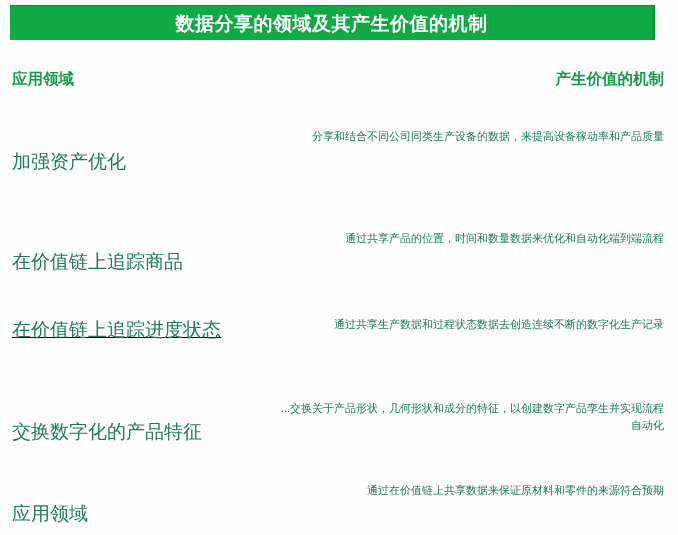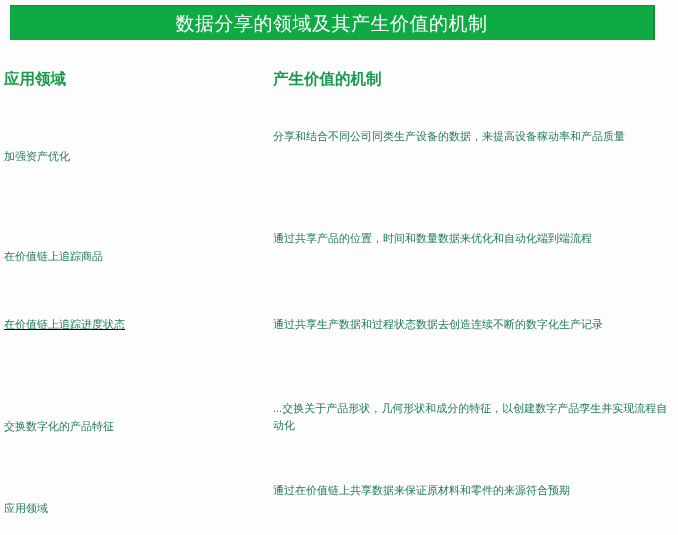--- a/index.html
+++ b/index.html
@@ -32,21 +32,21 @@
     border-top: 1px solid #0a8c38;
     border-right: 2px solid #0a8c38;
     box-sizing: border-box;
     display: flex;
     align-items: center;
     justify-content: center;
   }
   .title-text {
     color: #ffffff;
     font-size: 19px;
-    font-weight: normal;
+    font-weight: bold;
     letter-spacing: 0.5px;
     line-height: 1;
     white-space: nowrap;
   }
 
   
   .table {
     position: absolute;
     left: 0;
     top: 40px;
@@ -54,27 +54,29 @@
   }
 
   .row {
     display: flex;
     align-items: flex-start;
   }
 
   .col-left {
     width: 262px;
     flex: 0 0 262px;
-    padding-left: 4px;
+    padding-left: 12px;
     box-sizing: border-box;
   }
   .col-right {
     flex: 1 1 auto;
     padding-left: 11px;
+    padding-right: 14px;
     box-sizing: border-box;
+    text-align: right;
   }
 
   
   .header-row {
     height: 52px;
   }
   .header-row .col-left,
   .header-row .col-right {
     padding-top: 30px;
   }
@@ -91,21 +93,21 @@
     min-height: 76px;
   }
   .body-row.r1 { min-height: 88px; padding-top: 36px; }
   .body-row.r2 { min-height: 80px; padding-top: 14px; }
   .body-row.r3 { min-height: 76px; padding-top: 6px; }
   .body-row.r4 { min-height: 74px; padding-top: 8px; }
   .body-row.r5 { min-height: 76px; padding-top: 8px; }
 
   .cell-area {
     color: #1f7a55;
-    font-size: 11px;
+    font-size: 19px;
     line-height: 1.52;
   }
   .cell-mech {
     color: #1f7a55;
     font-size: 11px;
     line-height: 1.52;
   }
 
   
   .body-row.r1 .col-left { padding-top: 20px; }

